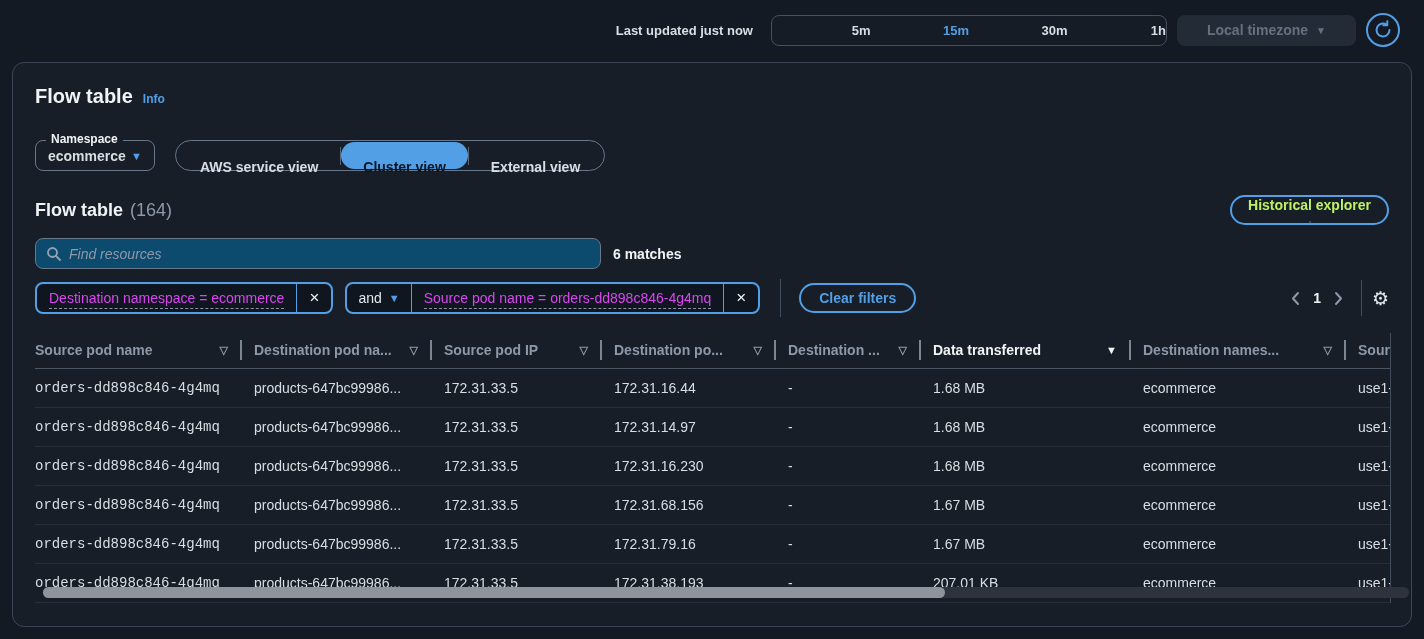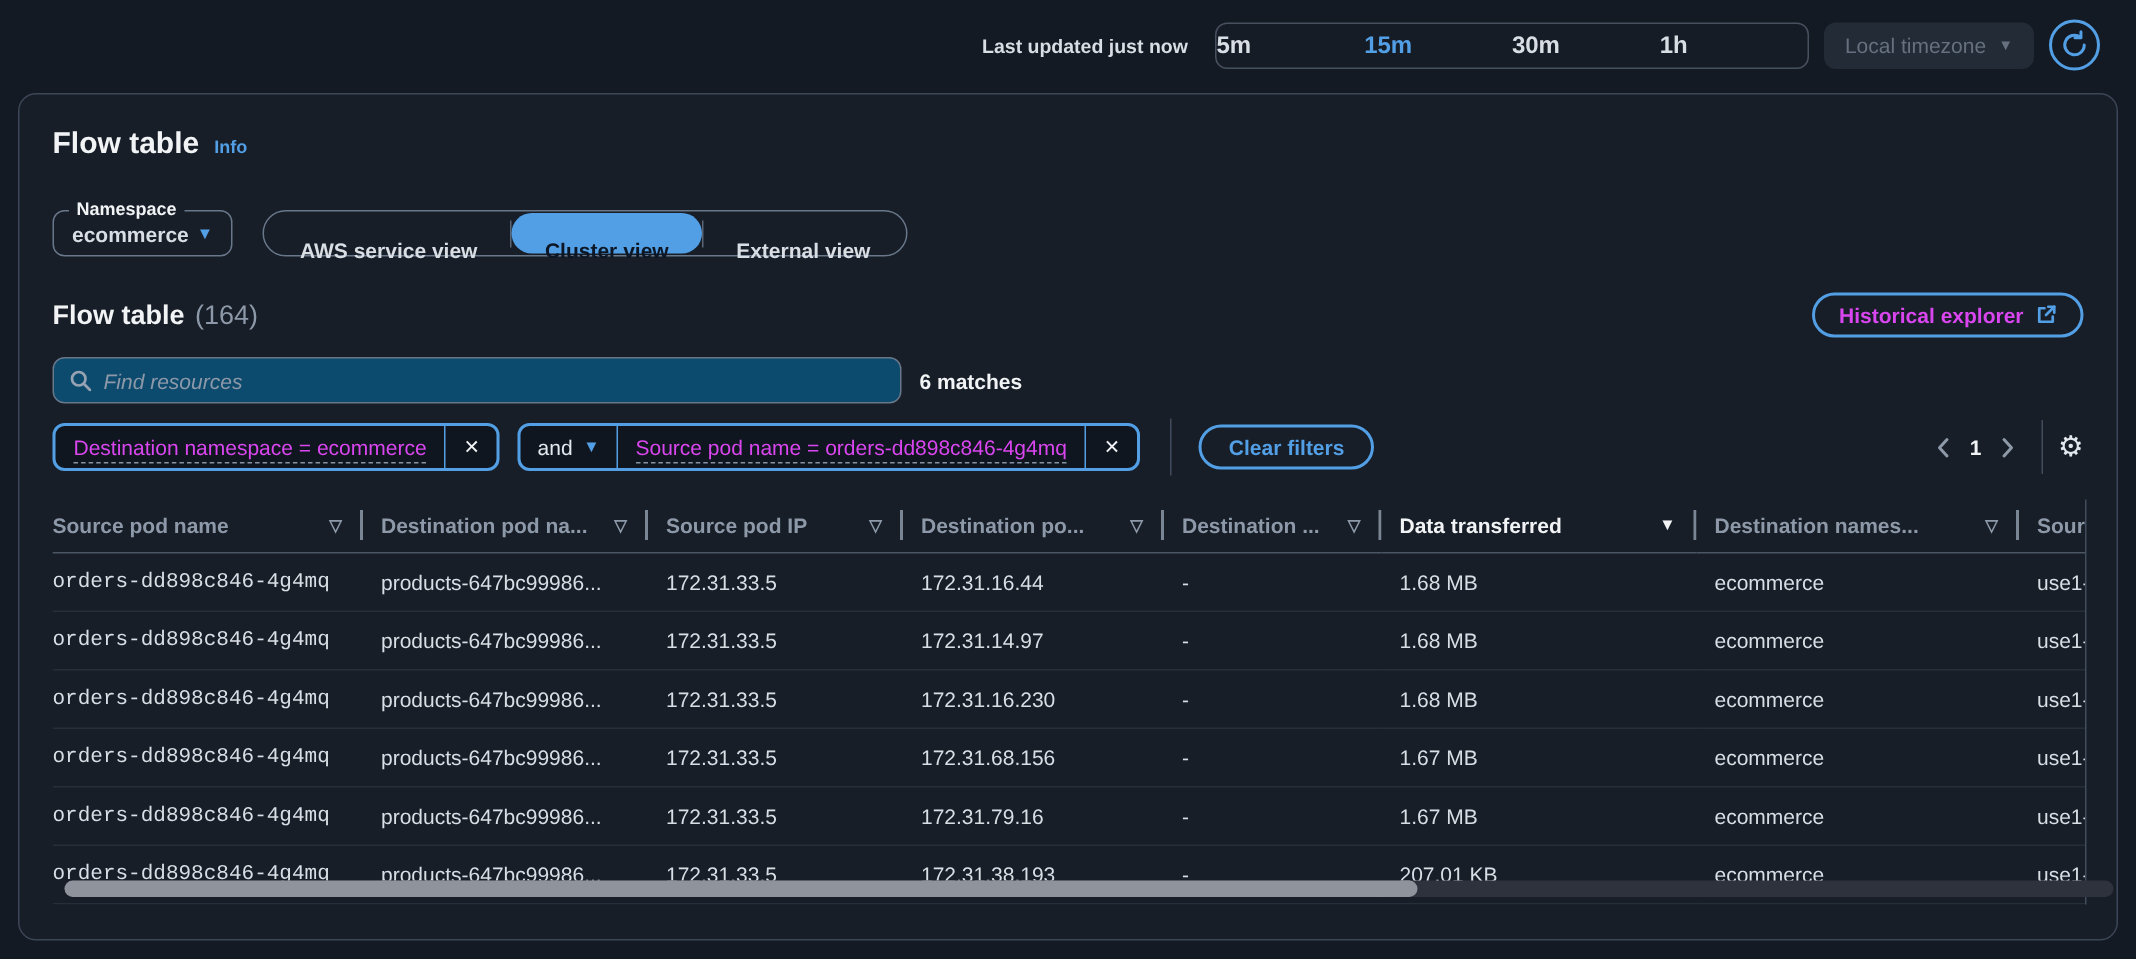--- a/index.html
+++ b/index.html
@@ -21,30 +21,30 @@
     padding: 0 24px 0 0;
   }
   .last-updated { font-size: 13px; font-weight: 700; color: #d9dee4; margin-right: 8px; }
   .time-seg {
     display: flex; align-items: center;
     width: 396px; height: 31px;
     border: 1px solid #47505e; border-radius: 8px;
     background: #161c26;
   }
   .time-opt {
-    flex: 1; text-align: left;
-    font-size: 16px; font-weight: 700; color: #d9dee4;
+    flex: 1; text-align: right;
+    font-size: 13px; font-weight: 700; color: #d9dee4;
     cursor: pointer; line-height: 29px;
   }
   .time-opt.selected { color: #539fe5; }
   .tz-btn {
-    height: 31px; padding: 0 14px;
+    height: 31px; padding: 0 30px;
     background: #232b37; border: none; border-radius: 8px;
     display: flex; align-items: center; gap: 8px;
-    font-size: 14px; font-weight: 400; color: #67707e;
+    font-size: 14px; font-weight: 700; color: #67707e;
     font-family: "Liberation Sans", sans-serif;
   }
   .tz-caret { font-size: 10px; color: #67707e; }
   .refresh-btn {
     width: 34px; height: 34px;
     border: 2px solid #539fe5; border-radius: 50%;
     background: transparent;
     display: flex; align-items: center; justify-content: center;
     cursor: pointer;
   }
@@ -98,22 +98,22 @@
 
   .table-title-row { margin-top: 24px; display: flex; align-items: center; }
   .table-title { font-size: 18px; font-weight: 700; color: #f1f3f5; }
   .table-count { font-size: 18px; font-weight: 400; color: #8d99a8; margin-left: 7px; }
   .hist-btn {
     margin-left: auto;
     height: 30px; padding: 0 16px;
     border: 2px solid #539fe5; border-radius: 16px;
     background: transparent;
     display: flex; align-items: center; gap: 8px;
-    font-size: 14px; font-weight: 700; color: #d946ef;
-    font-family: "Liberation Sans", sans-serif; cursor: pointer;
+    font-size: 14px; font-weight: 700; color: #bef264;
+    font-family: "Liberation Sans", sans-serif; cursor: pointer; flex-direction: column;
   }
 
   .search-row { margin-top: 13px; display: flex; align-items: center; gap: 12px; }
   .search-box {
     width: 566px; height: 31px;
     border: 1px solid #69778a; border-radius: 8px;
     background: #0c4a6e;
     display: flex; align-items: center; gap: 8px;
     padding: 0 10px;
   }

